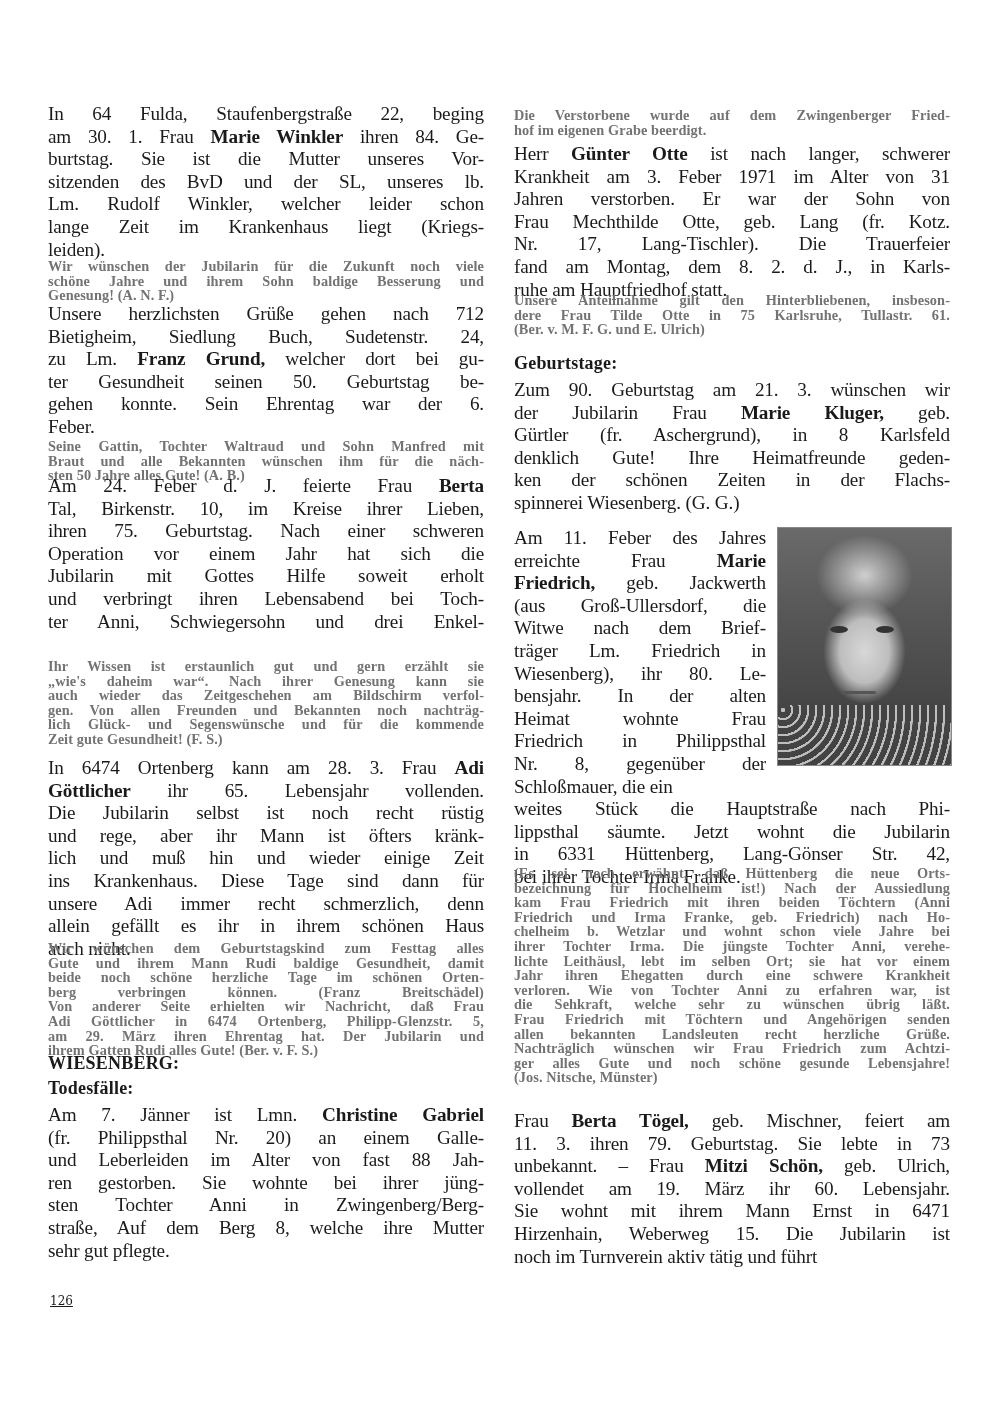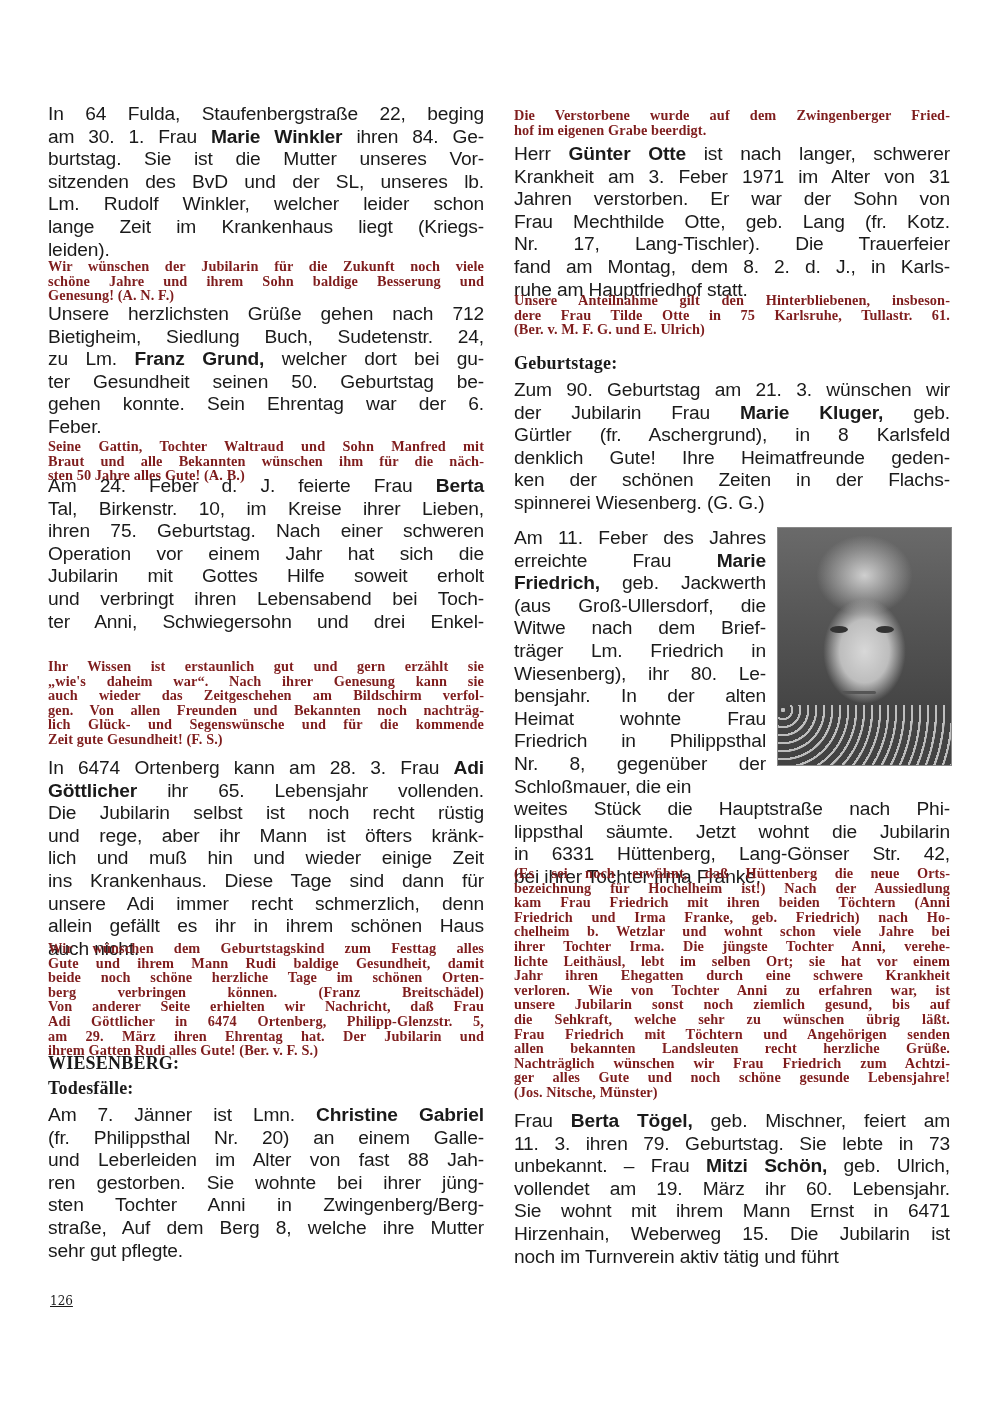--- a/index.html
+++ b/index.html
@@ -6,28 +6,28 @@
   body {
     width: 1000px; height: 1413px; background: #ffffff; position: relative; overflow: hidden;
     color: #1a1a1a;
   }
   .page { position: absolute; left: 0; top: 0; width: 1000px; height: 1413px; }
   .col { position: absolute; top: 103px; width: 436px; }
   .col-left { left: 48px; }
   .col-right { left: 514px; }
   .blk { position: absolute; left: 0; width: 436px; }
   .big {
-    font-family: Liberation Sans, sans-serif;
+    font-family: Liberation Serif, serif;
     font-size: 19.2px; line-height: 22.6px; letter-spacing: -0.15px;
     text-align: justify; text-align-last: justify;
   }
   .small {
     font-family: "Liberation Serif", "DejaVu Serif", serif; font-weight: bold;
     font-size: 14.3px; line-height: 14.6px; letter-spacing: 0.1px;
-    text-align: justify; text-align-last: justify; color: #7f1d1d;
+    text-align: justify; text-align-last: justify; color: #737373;
   }
   .line { display: block; white-space: nowrap; }
   .line.last { text-align-last: left; }
   .head {
     font-family: Liberation Serif, serif; font-weight: bold;
     font-size: 18px; line-height: 24px; letter-spacing: 0.2px;
   }
   b { font-weight: bold; }
   .photo {
     position: absolute; left: 777px; top: 527px; width: 173px; height: 237px;
@@ -182,21 +182,20 @@
     <div class="blk small" style="top:763px">
         <span class="line">(Es sei noch erwähnt, daß Hüttenberg die neue Orts-</span>
         <span class="line">bezeichnung für Hochelheim ist!) Nach der Aussiedlung</span>
         <span class="line">kam Frau Friedrich mit ihren beiden Töchtern (Anni</span>
         <span class="line">Friedrich und Irma Franke, geb. Friedrich) nach Ho-</span>
         <span class="line">chelheim b. Wetzlar und wohnt schon viele Jahre bei</span>
         <span class="line">ihrer Tochter Irma. Die jüngste Tochter Anni, verehe-</span>
         <span class="line">lichte Leithäusl, lebt im selben Ort; sie hat vor einem</span>
         <span class="line">Jahr ihren Ehegatten durch eine schwere Krankheit</span>
         <span class="line">verloren. Wie von Tochter Anni zu erfahren war, ist</span>
-        <span class="line">unsere Jubilarin sonst noch ziemlich gesund, bis auf</span>
         <span class="line">die Sehkraft, welche sehr zu wünschen übrig läßt.</span>
         <span class="line">Frau Friedrich mit Töchtern und Angehörigen senden</span>
         <span class="line">allen bekannten Landsleuten recht herzliche Grüße.</span>
         <span class="line">Nachträglich wünschen wir Frau Friedrich zum Achtzi-</span>
         <span class="line">ger alles Gute und noch schöne gesunde Lebensjahre!</span>
         <span class="line last">(Jos. Nitsche, Münster)</span>
       </div>
     <div class="blk big" style="top:1007px">
         <span class="line">Frau <b>Berta Tögel,</b> geb. Mischner, feiert am</span>
         <span class="line">11. 3. ihren 79. Geburtstag. Sie lebte in 73</span>

